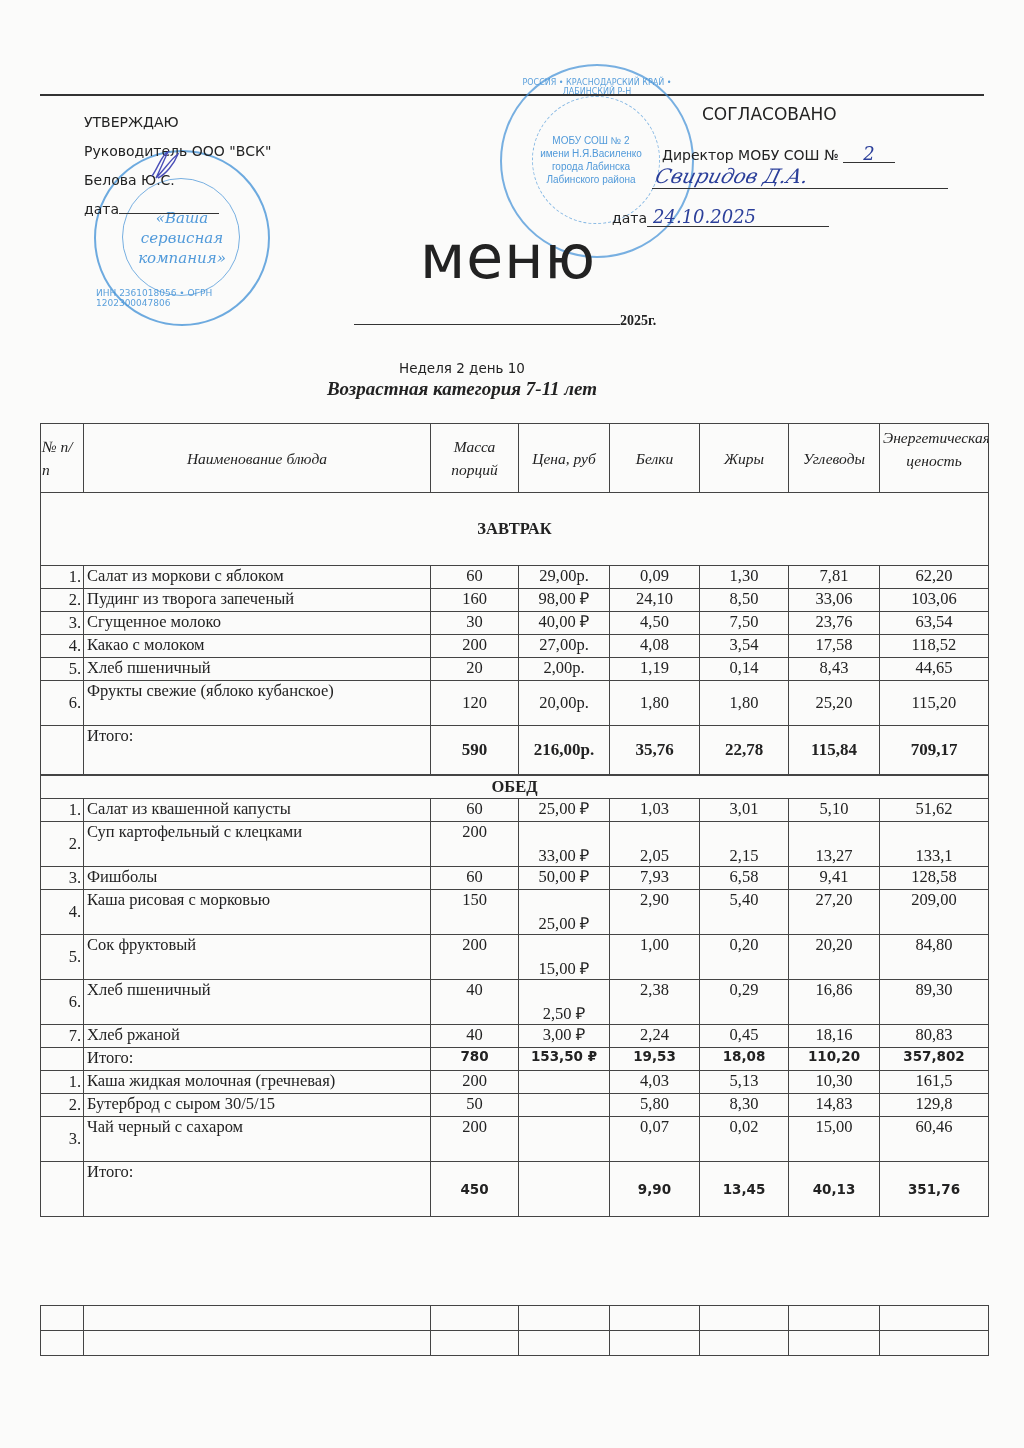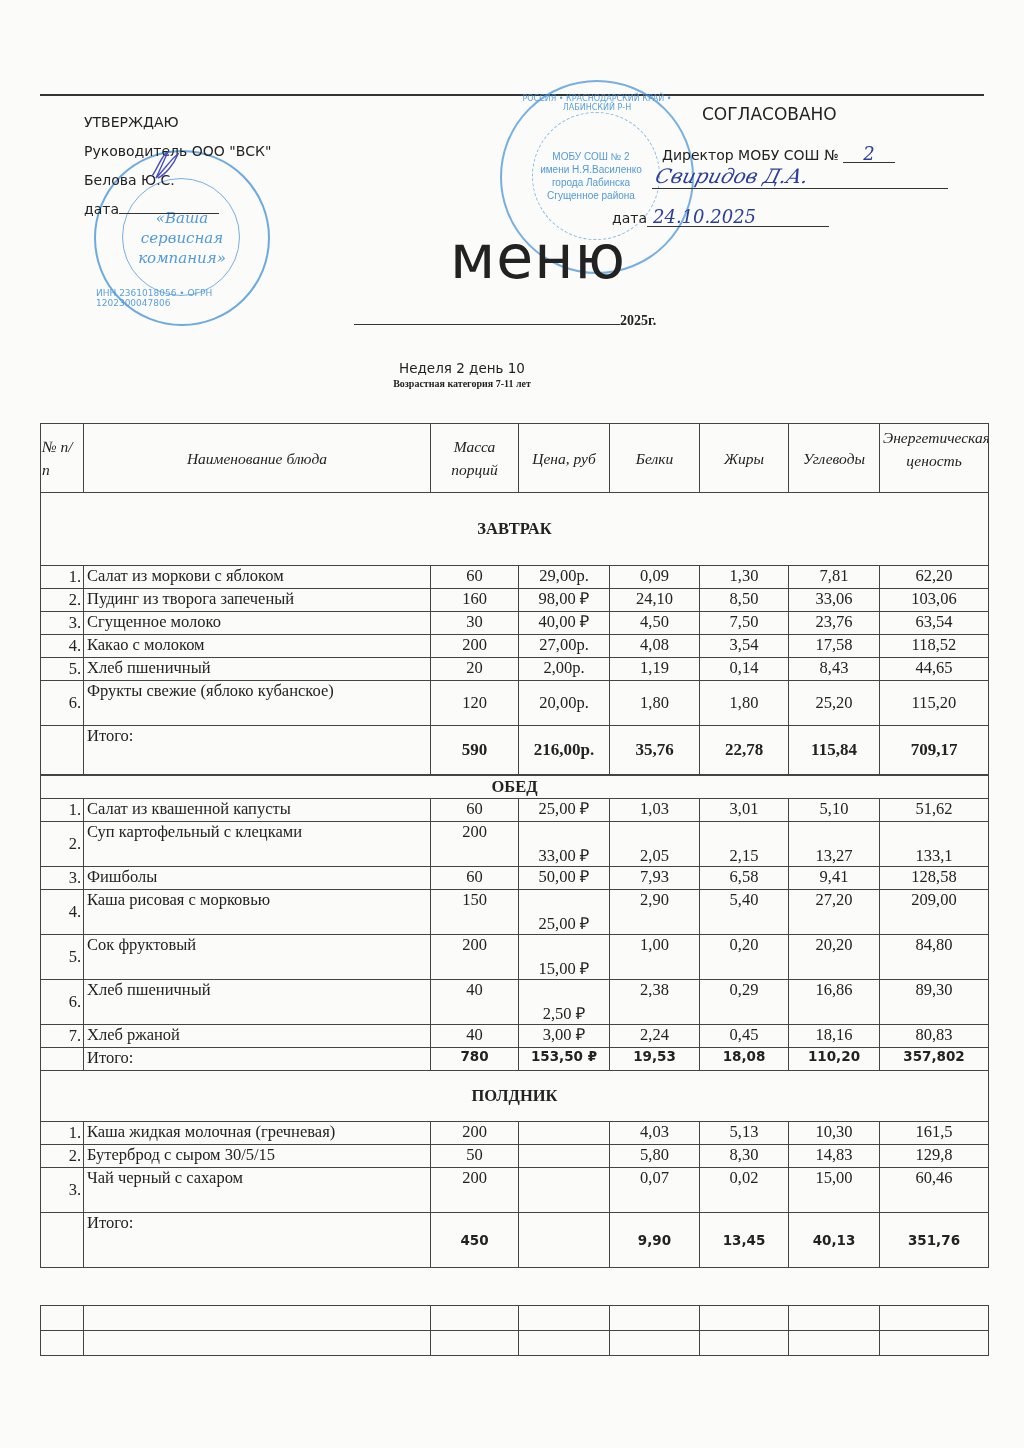--- a/index.html
+++ b/index.html
@@ -14,37 +14,37 @@
   .agree .title { position:absolute; left:90px; top:0; font-size:17px; white-space:nowrap; }
   .agree .director { position:absolute; left:50px; top:42px; white-space:nowrap; }
   .agree .num { display:inline-block; width:52px; border-bottom:1px solid #333; text-align:center;
                 font-family:"DejaVu Serif", serif; font-style:italic; color:#2b3f9a; font-size:18px; line-height:16px; }
   .agree .sigline { position:absolute; left:40px; top:84px; width:296px; border-bottom:1px solid #333; height:0; }
   .agree .sigtext { position:absolute; left:44px; top:60px; font-family:"DejaVu Serif", serif; font-style:italic;
                     color:#2b3f9a; font-size:20px; white-space:nowrap; transform:skewX(-15deg); }
   .agree .date { position:absolute; left:0; top:104px; white-space:nowrap; }
   .agree .date .val { display:inline-block; width:176px; border-bottom:1px solid #333; font-family:"DejaVu Serif", serif;
                       font-style:italic; color:#2b3f9a; font-size:18px; padding-left:6px; line-height:18px; }
-  .menu-title { position:absolute; left:420px; top:222px; font-size:60px; font-family:"DejaVu Sans", sans-serif; letter-spacing:1px;margin-left:30px; }
+  .menu-title { position:absolute; left:420px; top:222px; font-size:60px; font-family:"DejaVu Sans", sans-serif; letter-spacing:1px; }
   .year-line { position:absolute; left:354px; top:312px; font-size:14px; font-weight:bold; white-space:nowrap; }
   .year-line .blank { display:inline-block; width:266px; border-bottom:1px solid #333; height:12px; }
   .week { position:absolute; left:0; width:1024px; top:360px; text-align:center; font-size:13.5px; font-family:"DejaVu Sans", sans-serif; padding-left:-60px; }
   .week span { position:relative; left:-50px; }
-  .agecat { position:absolute; left:0; width:1024px; top:378px; text-align:center; font-size:10px; font-weight:bold; }
+  .agecat { position:absolute; left:0; width:1024px; top:378px; text-align:center; font-size:19px; font-weight:bold; font-style:italic; }
   .agecat span { position:relative; left:-50px; }
 
   
   .stamp { position:absolute; border-radius:50%; color:#3e8fd6; pointer-events:none; }
   .stamp1 { left:94px; top:150px; width:172px; height:172px; border:2px solid rgba(62,143,214,0.75); }
   .stamp1 .inner { position:absolute; left:26px; top:26px; width:116px; height:116px; border:1.5px solid rgba(62,143,214,0.7); border-radius:50%; }
   .stamp1 .center { position:absolute; left:0; width:172px; top:56px; text-align:center; font-family:"DejaVu Serif", serif;
                     font-style:italic; font-size:15px; line-height:20px; color:rgba(62,143,214,0.9); }
   .stamp1 .ring { position:absolute; left:0; width:172px; top:136px; text-align:left; font-size:9px; font-family:"DejaVu Sans", sans-serif;
                   color:rgba(62,143,214,0.85); }
-  .stamp2 { left:500px; top:80px; width:190px; height:190px; border:2px solid rgba(62,143,214,0.7); }
+  .stamp2 { left:500px; top:64px; width:190px; height:190px; border:2px solid rgba(62,143,214,0.7); }
   .stamp2 .inner { position:absolute; left:30px; top:30px; width:126px; height:126px; border:1px dashed rgba(62,143,214,0.6); border-radius:50%; }
   .stamp2 .center { position:absolute; left:0; width:178px; top:68px; text-align:center; font-family:"Liberation Sans", sans-serif;
                     font-size:10px; line-height:13px; color:rgba(62,143,214,0.9); }
   .stamp2 .ring { position:absolute; left:0; width:190px; top:12px; text-align:center; font-size:8px; font-family:"DejaVu Sans", sans-serif;
                   color:rgba(62,143,214,0.85); }
   .sig1 { position:absolute; left:148px; top:148px; width:34px; height:34px; }
 
   
   table.menu { position:absolute; left:40px; top:423px; width:948px; border-collapse:collapse; table-layout:fixed; }
   table.menu td, table.menu th { border:1.4px solid #444; padding:0 3px; font-size:16.5px; }
@@ -78,21 +78,21 @@
   <div class="ring">ИНН 2361018056 • ОГРН 1202300047806</div>
 </div>
 
 <div class="stamp stamp2">
   <div class="inner"></div>
   <div class="ring">РОССИЯ • КРАСНОДАРСКИЙ КРАЙ • ЛАБИНСКИЙ Р-Н</div>
   <div class="center">
     <div>МОБУ СОШ № 2</div>
     <div>имени Н.Я.Василенко</div>
     <div>города Лабинска</div>
-    <div>Сгущенное района</div>
+    <div>Лабинского района</div>
   </div>
 </div>
 
 <div class="approve sans">
   <div>УТВЕРЖДАЮ</div>
   <div>Руководитель ООО "ВСК"</div>
   <div>Белова Ю.С.</div>
   <div><span>дата</span><span class="dateline"></span></div>
 </div>
 <svg class="sig1" viewBox="0 0 34 34">
@@ -285,23 +285,20 @@
       <tr class="total">
         <td></td>
         <td class="name top" style="font-weight: normal; height: 22px;">Итого:</td>
         <td class="c top bold-sans">780</td>
         <td class="c top bold-sans">153,50 ₽</td>
         <td class="c top bold-sans">19,53</td>
         <td class="c top bold-sans">18,08</td>
         <td class="c top bold-sans">110,20</td>
         <td class="c top bold-sans">357,802</td>
       </tr>
-      <tr class="section">
-        <td colspan="8" style="height: 50px; vertical-align: middle;">ПОЛДНИК</td>
-      </tr>
       <tr class="r1">
         <td class="n ">1.</td>
         <td class="name top">Каша жидкая молочная (гречневая)</td>
         <td class="c top">200</td>
         <td class="c top"></td>
         <td class="c top">4,03</td>
         <td class="c top">5,13</td>
         <td class="c top">10,30</td>
         <td class="c top">161,5</td>
       </tr>

